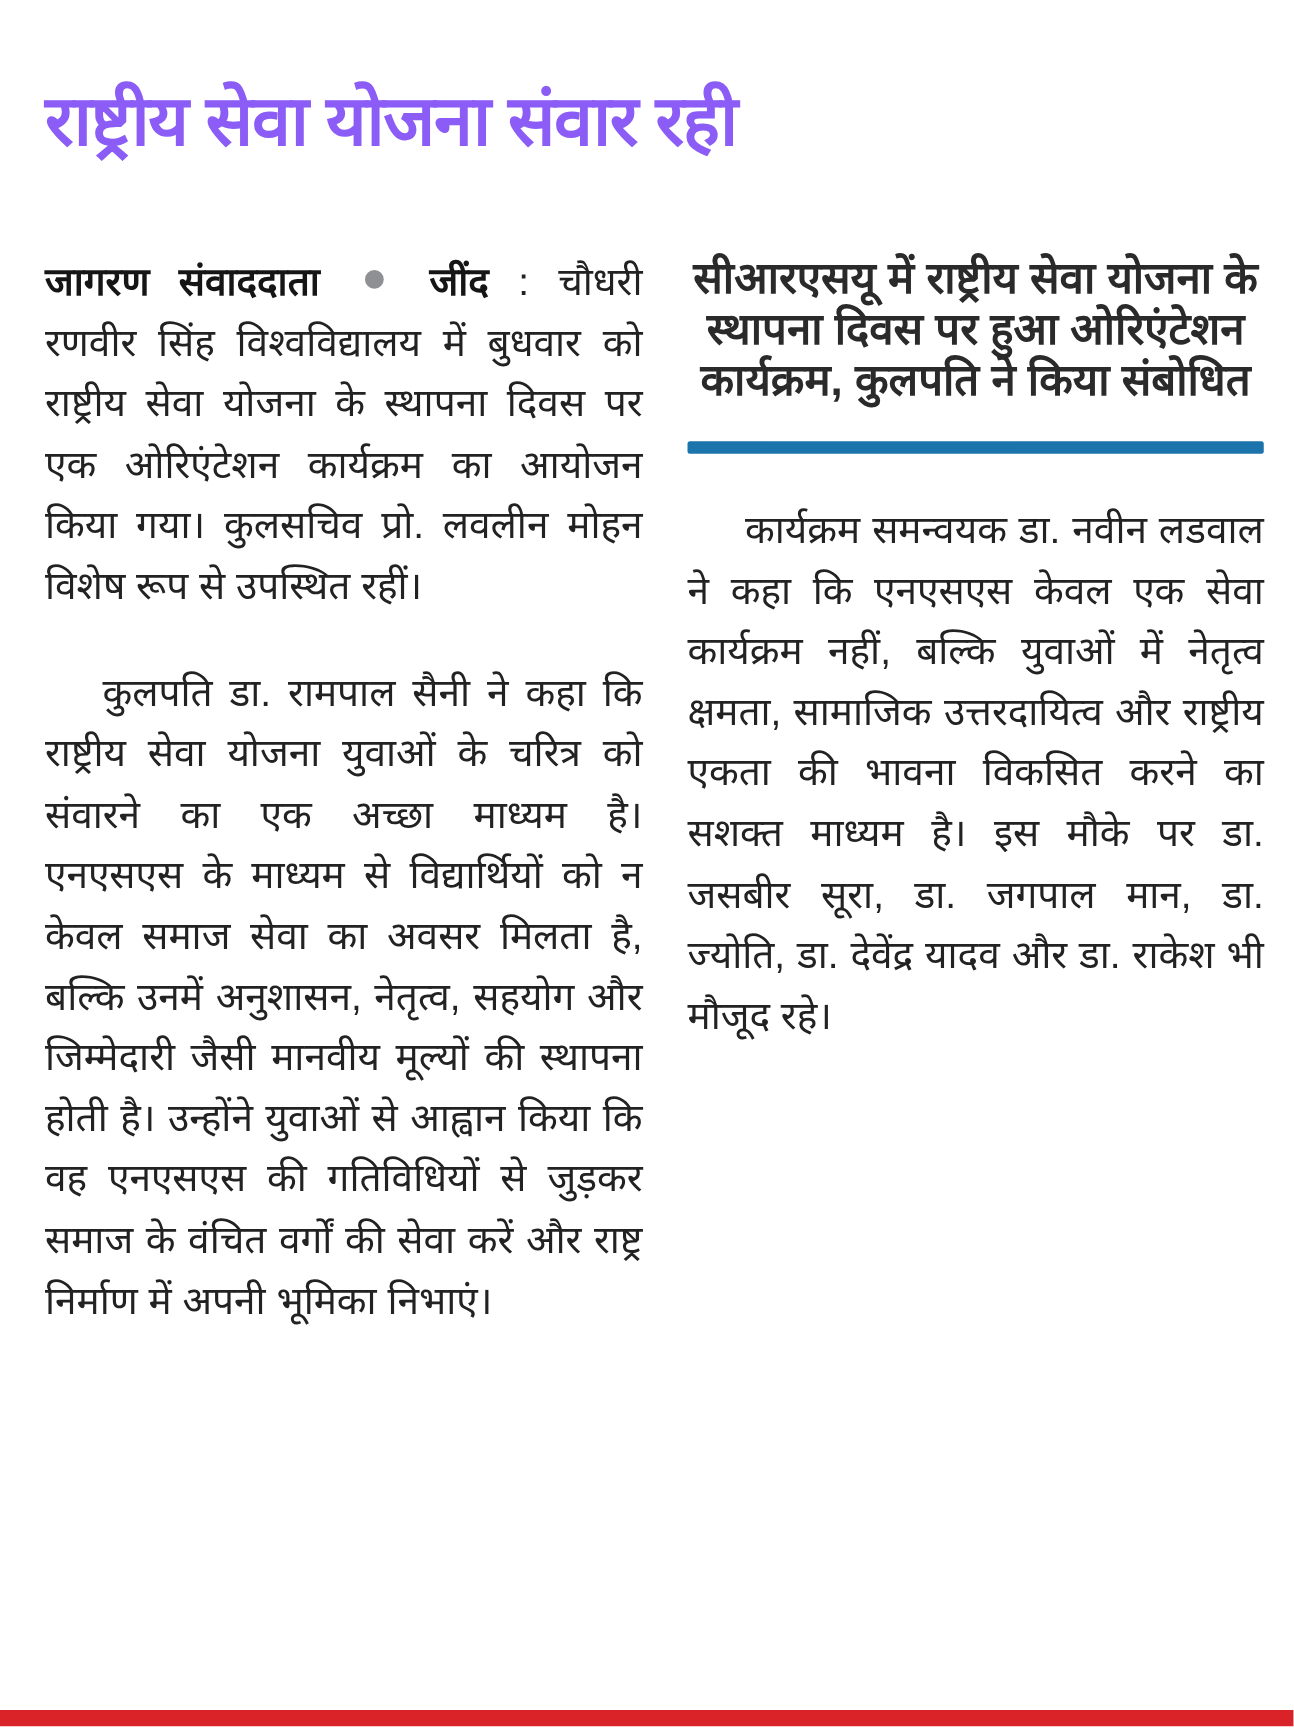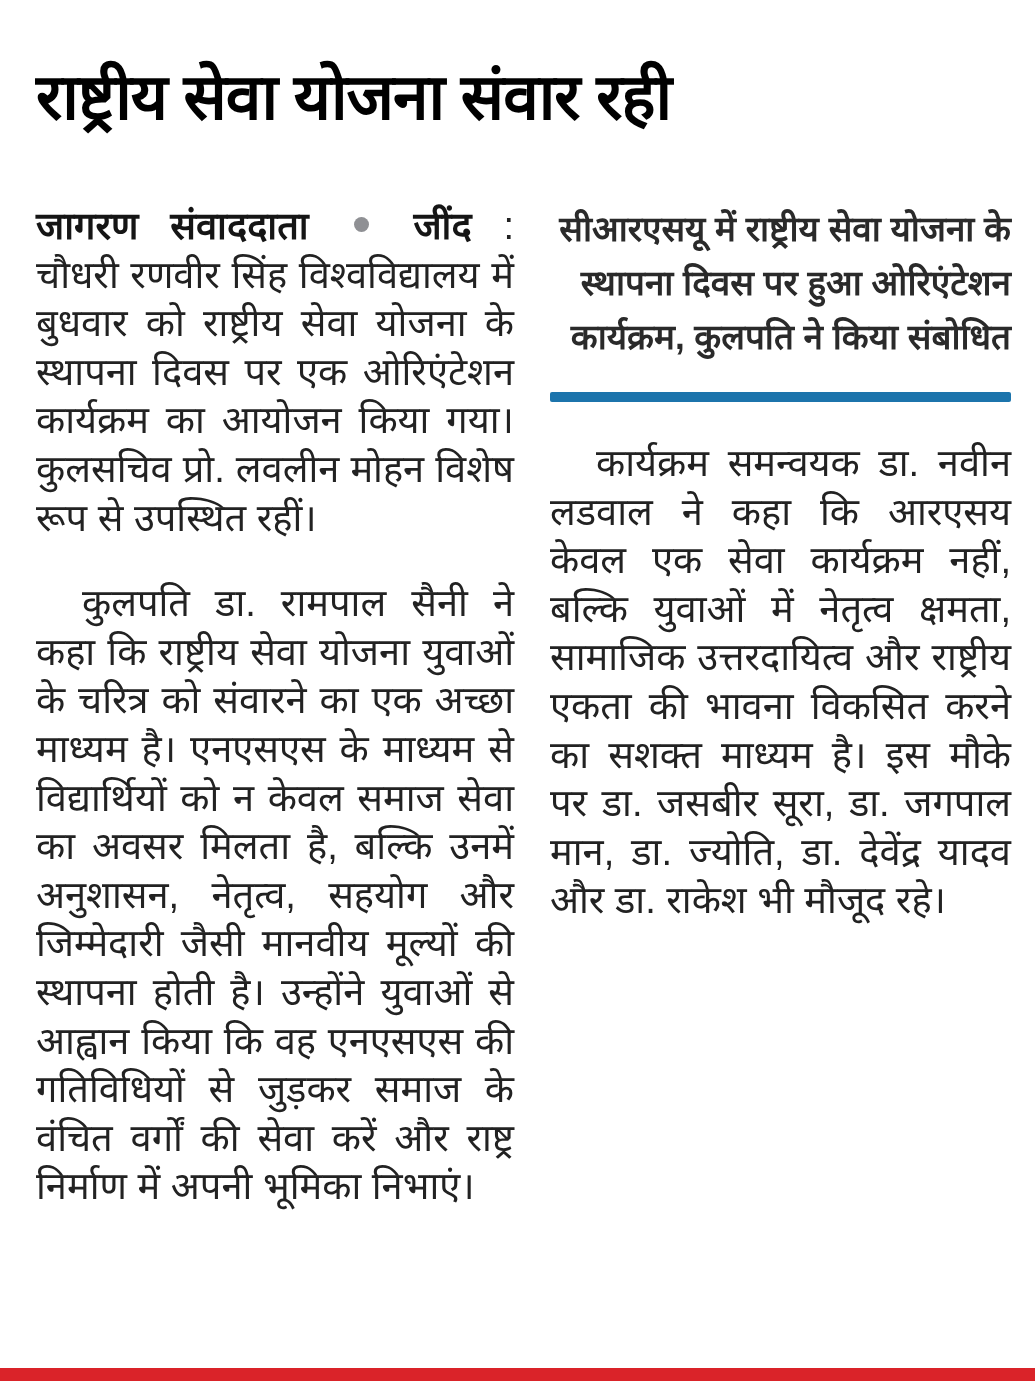--- a/index.html
+++ b/index.html
@@ -8,53 +8,53 @@
     width: 1035px;
     height: 1384px;
     background: #ffffff;
     box-sizing: border-box;
     padding: 24px 24px 0 36px;
     overflow: hidden;
     font-family: "Liberation Sans", "DejaVu Sans", sans-serif;
   }
   .headline {
     margin: 0 0 32px 0;
-    font-size: 64px;
+    font-size: 56px;
     line-height: 146px;
     font-weight: 700;
-    color: #000000;
+    color: #8b5cf6;
     letter-spacing: -1px;
   }
   .hl-line { display: block; white-space: nowrap; }
   .columns { display: flex; gap: 36px; }
   .col-left  { width: 478px; }
   .col-right { width: 461px; }
   .para {
     margin: 0;
-    font-size: 38px;
+    font-size: 31px;
     line-height: 48.6px;
     color: #222222;
     text-align: justify;
   }
   .para.indent { text-indent: 46px; margin-top: 37px; }
   .byline { font-weight: 700; color: #151515; }
   .dot {
     display: inline-block;
     width: 15px; height: 15px;
     border-radius: 50%;
     margin: 0 13px;
     vertical-align: middle;
     position: relative; top: -4px;
   }
   .standfirst {
     font-size: 35px;
-    line-height: 54px;
+    line-height: 41px;
     font-weight: 700;
     color: #2a2a2a;
-    text-align: right;
+    text-align: center;
   }
   .blue-rule { height: 10px; margin: 28px 0 33px 0; border-radius: 2px; }
   .red-rule {
     position: absolute;
     left: 0; bottom: 3px;
     width: 100%; height: 13px;
   }
 </style>
 </head>
 <body>
@@ -74,20 +74,20 @@
         <strong class="byline">जींद</strong>
         <span>:</span>
         <span>चौधरी रणवीर सिंह विश्वविद्यालय में बुधवार को राष्ट्रीय सेवा योजना के स्थापना दिवस पर एक ओरिएंटेशन कार्यक्रम का आयोजन किया गया। कुलसचिव प्रो. लवलीन मोहन विशेष रूप से उपस्थित रहीं।</span>
       </p>
       <p class="para indent">कुलपति डा. रामपाल सैनी ने कहा कि राष्ट्रीय सेवा योजना युवाओं के चरित्र को संवारने का एक अच्छा माध्यम है। एनएसएस के माध्यम से विद्यार्थियों को न केवल समाज सेवा का अवसर मिलता है, बल्कि उनमें अनुशासन, नेतृत्व, सहयोग और जिम्मेदारी जैसी मानवीय मूल्यों की स्थापना होती है। उन्होंने युवाओं से आह्वान किया कि वह एनएसएस की गतिविधियों से जुड़कर समाज के वंचित वर्गों की सेवा करें और राष्ट्र निर्माण में अपनी भूमिका निभाएं।</p>
     </div>
 
     <div class="col col-right">
       <div class="standfirst">सीआरएसयू में राष्ट्रीय सेवा योजना के स्थापना दिवस पर हुआ ओरिएंटेशन कार्यक्रम, कुलपति ने किया संबोधित</div>
       <div class="blue-rule" style="background: rgb(28, 116, 172);"></div>
-      <p class="para indent">कार्यक्रम समन्वयक डा. नवीन लडवाल ने कहा कि आरएसय केवल एक सेवा कार्यक्रम नहीं, बल्कि युवाओं में नेतृत्व क्षमता, सामाजिक उत्तरदायित्व और राष्ट्रीय एकता की भावना विकसित करने का सशक्त माध्यम है। इस मौके पर डा. जसबीर सूरा, डा. जगपाल मान, डा. ज्योति, डा. देवेंद्र यादव और डा. राकेश भी मौजूद रहे।</p>
+      <p class="para indent">कार्यक्रम समन्वयक डा. नवीन लडवाल ने कहा कि एनएसएस केवल एक सेवा कार्यक्रम नहीं, बल्कि युवाओं में नेतृत्व क्षमता, सामाजिक उत्तरदायित्व और राष्ट्रीय एकता की भावना विकसित करने का सशक्त माध्यम है। इस मौके पर डा. जसबीर सूरा, डा. जगपाल मान, डा. ज्योति, डा. देवेंद्र यादव और डा. राकेश भी मौजूद रहे।</p>
     </div>
 
   </div>
 
   <div class="red-rule" style="background: rgb(218, 35, 41);"></div>
 
 </div>
 
 </body></html>

